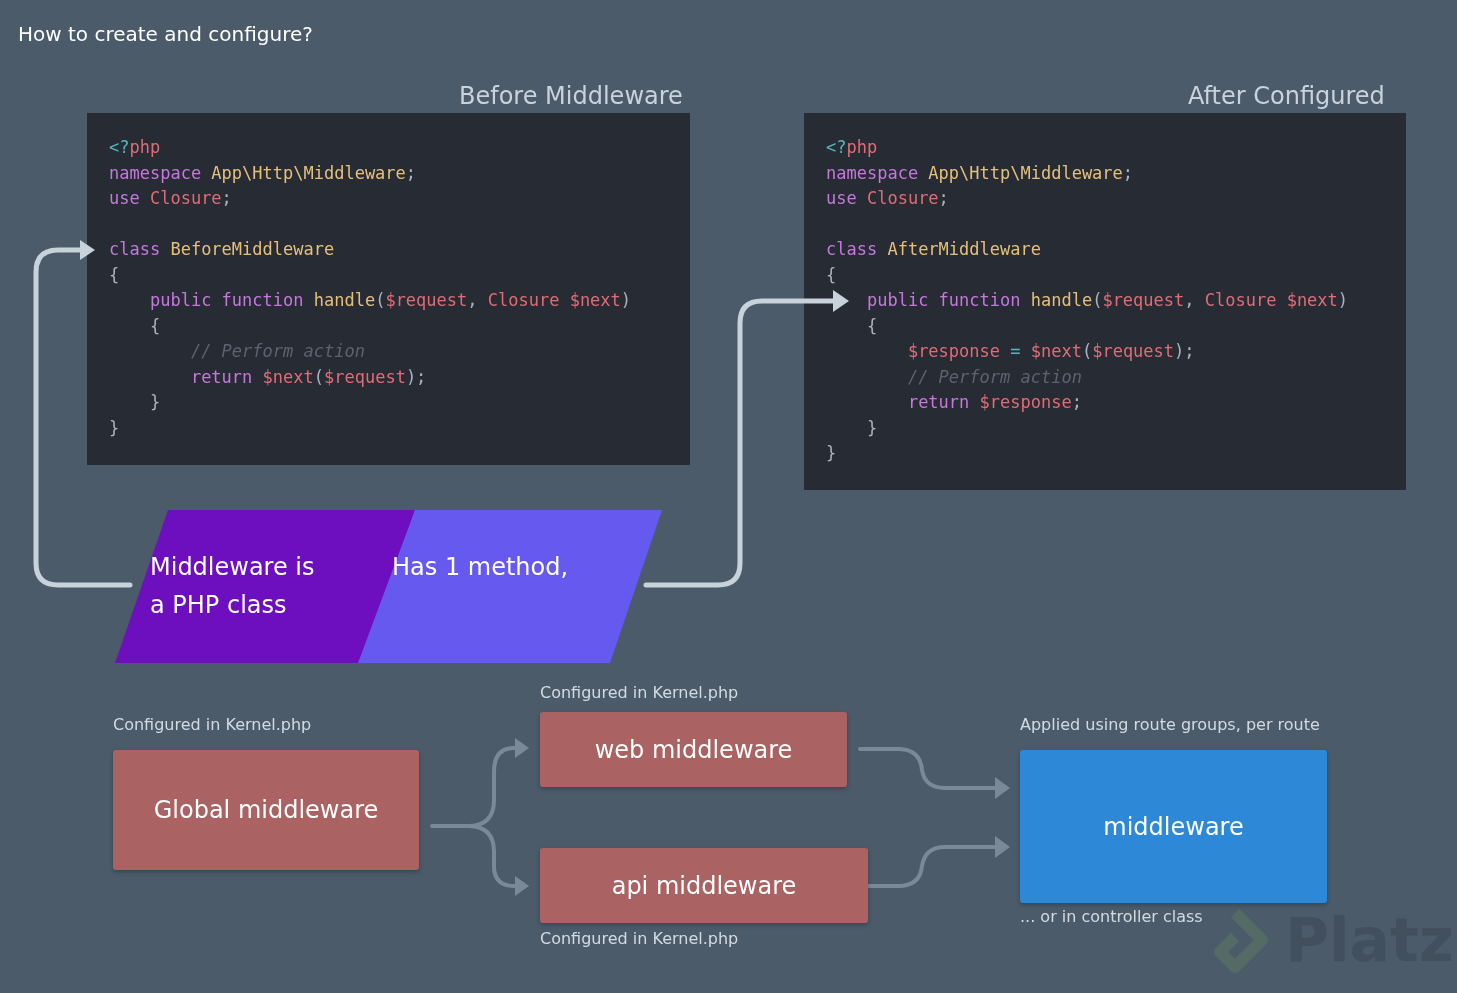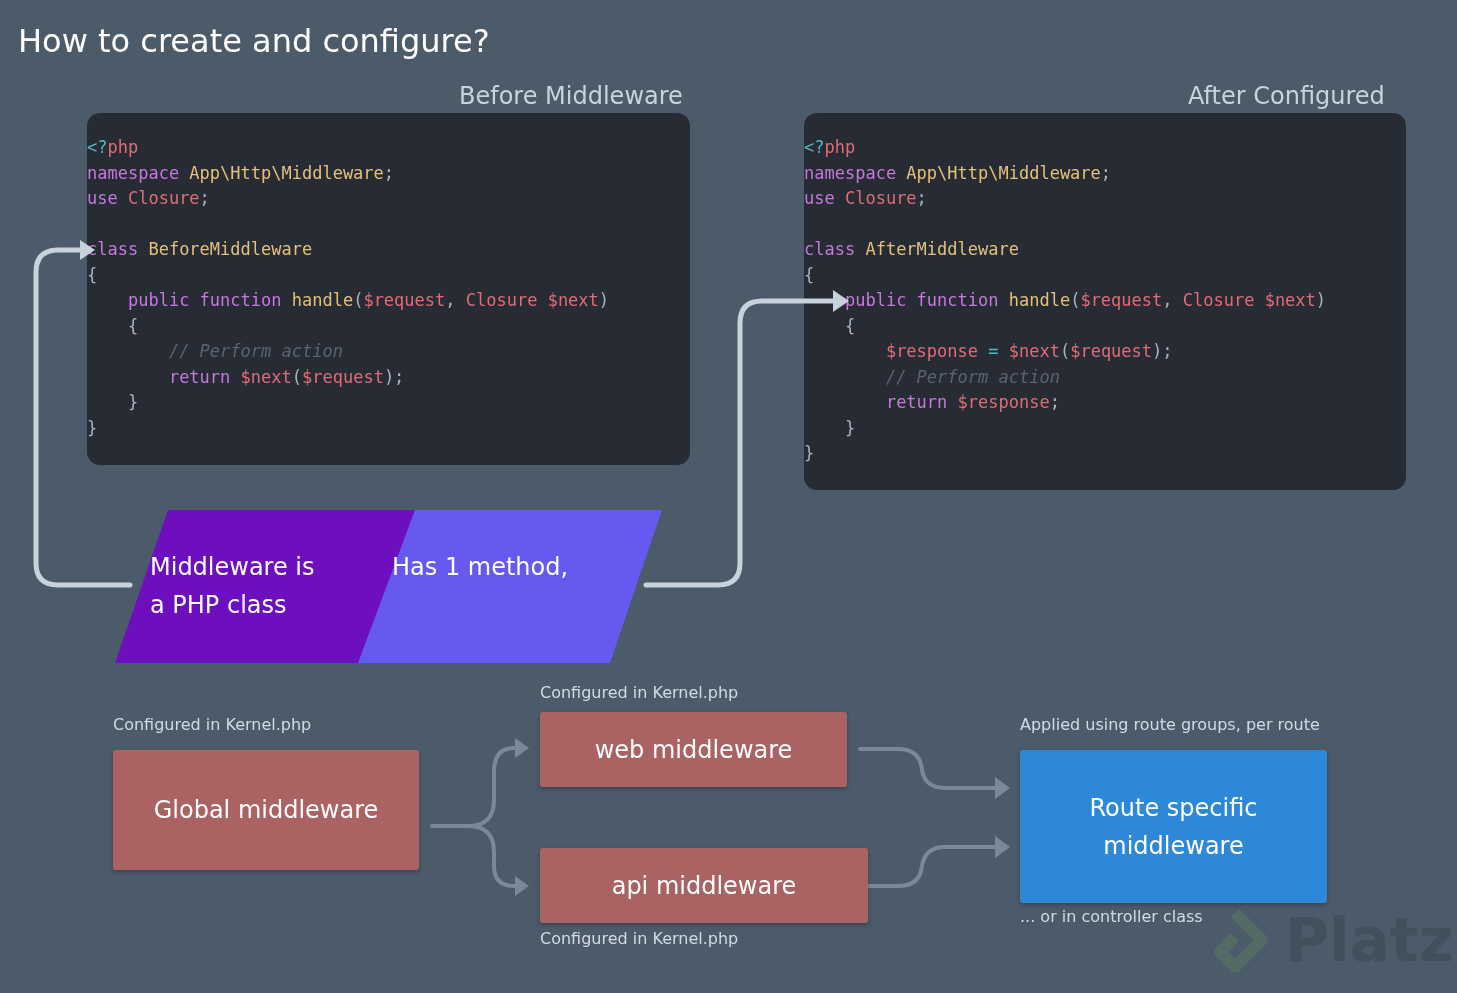--- a/index.html
+++ b/index.html
@@ -1,22 +1,22 @@
 <!DOCTYPE html>
 <html><head>
 <meta charset="utf-8">
 <style>
   html, body { margin:0; padding:0; }
   body { width:1457px; height:993px; background:#4b5b6a; position:relative; overflow:hidden;
          font-family:"DejaVu Sans", sans-serif; color:#fff; }
   .abs { position:absolute; }
-  .title { left:18px; top:22px; font-size:32px; color:#ffffff; }
+  .title { left:18px; top:22px; font-size:20px; color:#ffffff; }
   .panel-label { font-size:24px; color:#c8d3dc; }
-  .code { background:#272b34; border-radius:13px; font-family:"DejaVu Sans Mono", monospace;
-          font-size:17px; line-height:25.5px; color:#abb2bf; box-sizing:border-box; padding:22px 0; white-space:pre; }
+  .code { background:#272b34; border-radius:0; font-family:"DejaVu Sans Mono", monospace;
+          font-size:17px; line-height:25.5px; color:#abb2bf; box-sizing:border-box; padding:22px 22px; white-space:pre; }
   .code .ln { height:25.5px; }
   .k { color:#c678dd; } .t { color:#e5c07b; } .v { color:#e06c75; } .p { color:#abb2bf; }
   .c { color:#5c6370; font-style:italic; } .o { color:#56b6c2; }
   .shape-text { font-size:24px; color:#fff; text-align:left; line-height:38px; }
   .box { border-radius:3px; box-shadow:0 2px 4px rgba(0,0,0,0.25); display:flex; align-items:center;
          justify-content:center; text-align:center; color:#fff; font-size:24px; line-height:38px; }
   .red { background:#ab6262; }
   .blue { background:#2d88d8; }
   .caption { font-size:16px; color:#d3dbe2; }
   .watermark { color:rgba(60,70,82,0.55); font-size:60px; font-weight:bold; }
@@ -71,21 +71,20 @@
   <span>web middleware</span>
 </div>
 
 <div class="abs box red" style="left:540px; top:848px; width:328px; height:75px;">
   <span>api middleware</span>
 </div>
 <div class="abs caption" style="left:540px; top:929px;">Configured in Kernel.php</div>
 
 <div class="abs caption" style="left:1020px; top:715px;">Applied using route groups, per route</div>
 <div class="abs box blue" style="left:1020px; top:750px; width:307px; height:153px; flex-direction:column;">
-  <div>Route specific</div>
   <div>middleware</div>
 </div>
 <div class="abs caption" style="left:1020px; top:907px;">... or in controller class</div>
 
 <svg class="abs" style="left:1200px; top:905px;" width="70" height="80">
   <path d="M35 8 L62 35 L35 62 L20 47 L35 32" fill="none" stroke="rgba(95,125,95,0.45)" stroke-width="12" stroke-linejoin="round"></path>
 </svg>
 <div class="abs watermark" style="left:1285px; top:905px;">Platzi</div>
 
 </body></html>

